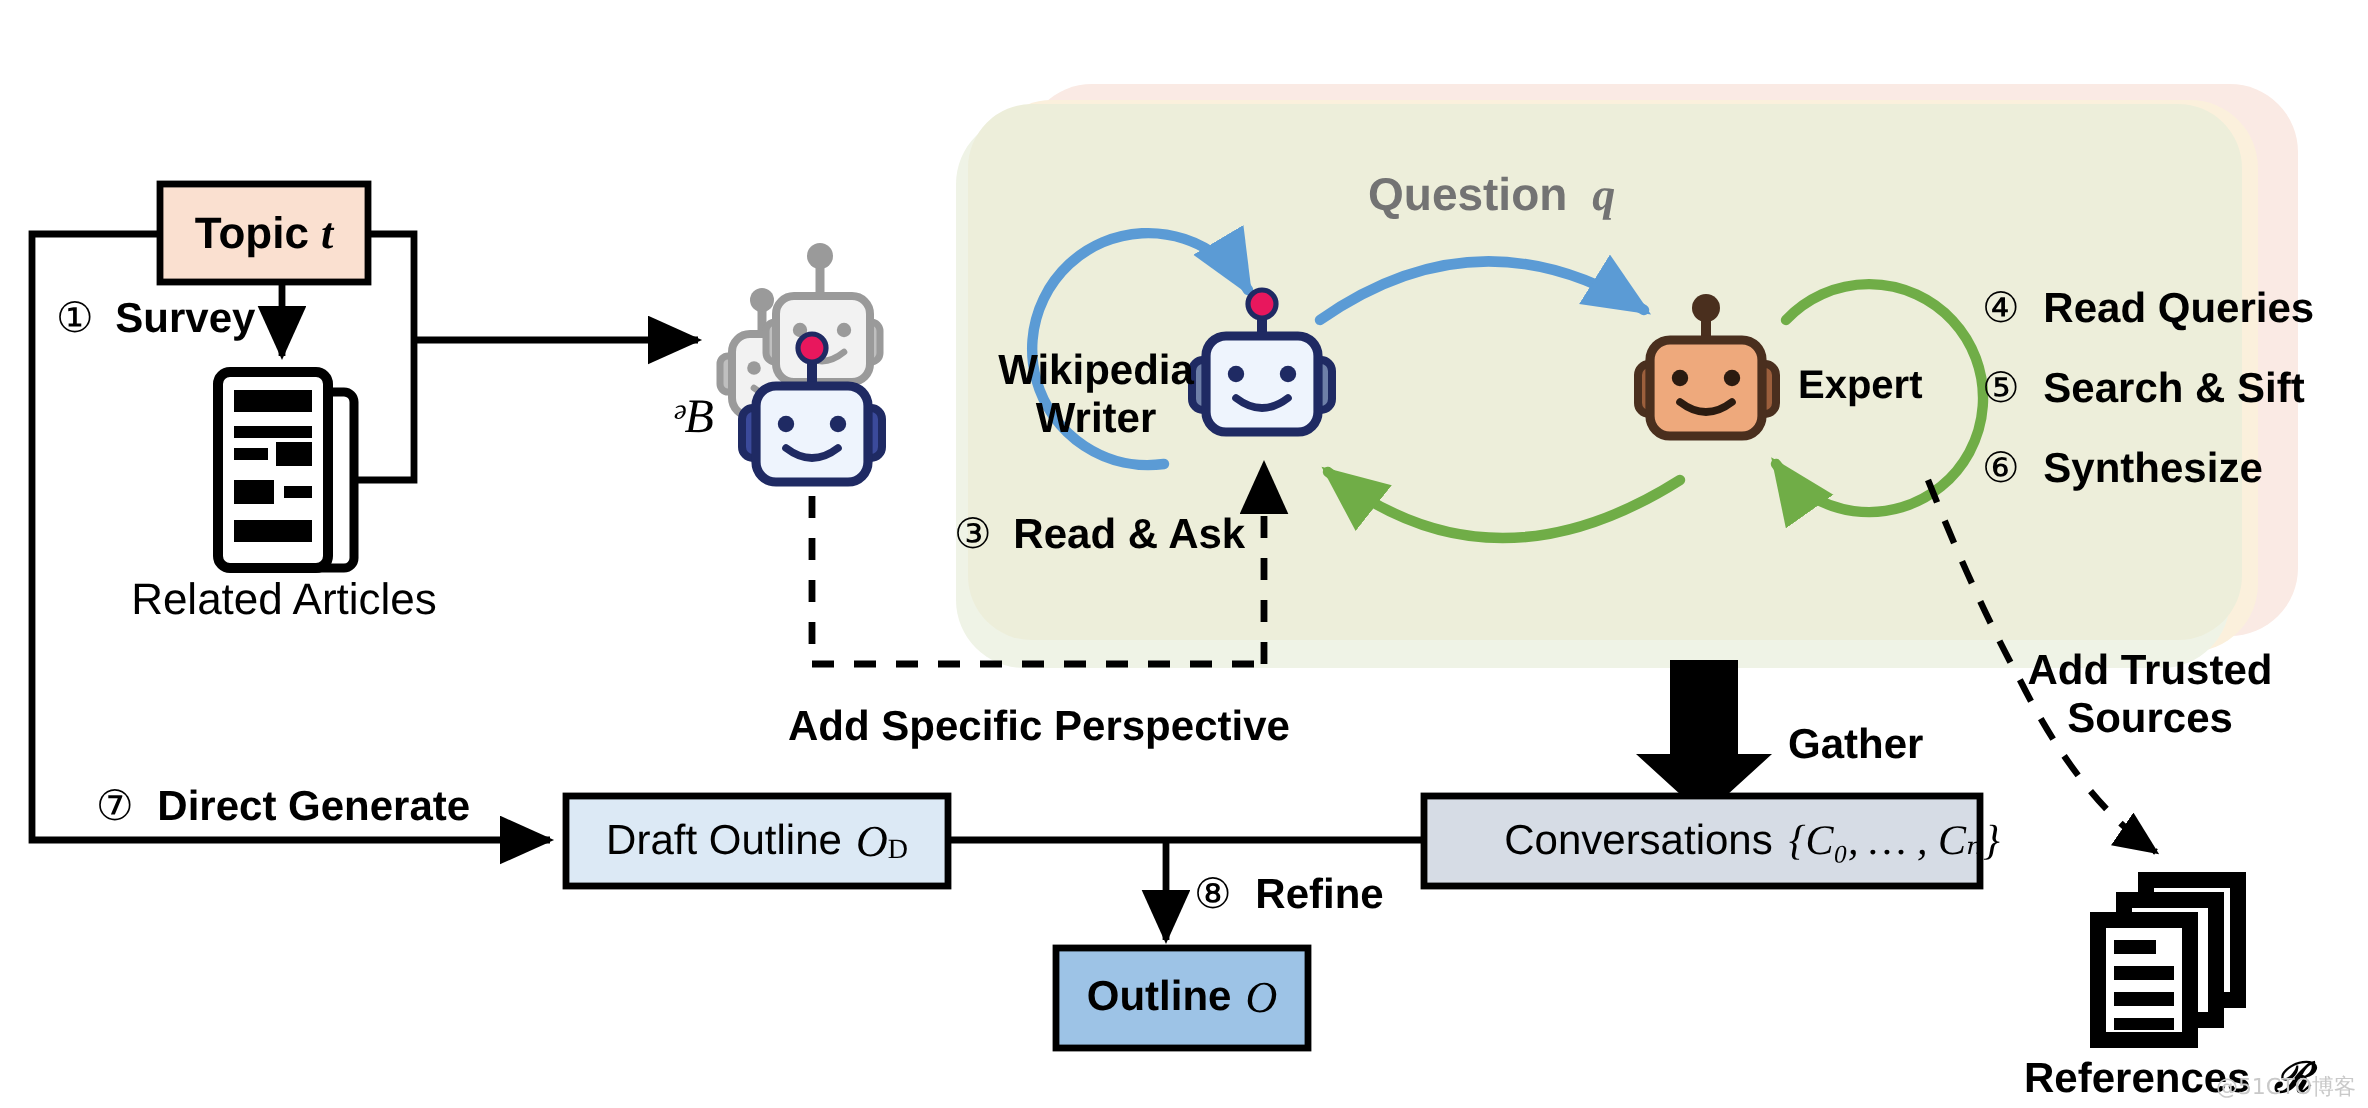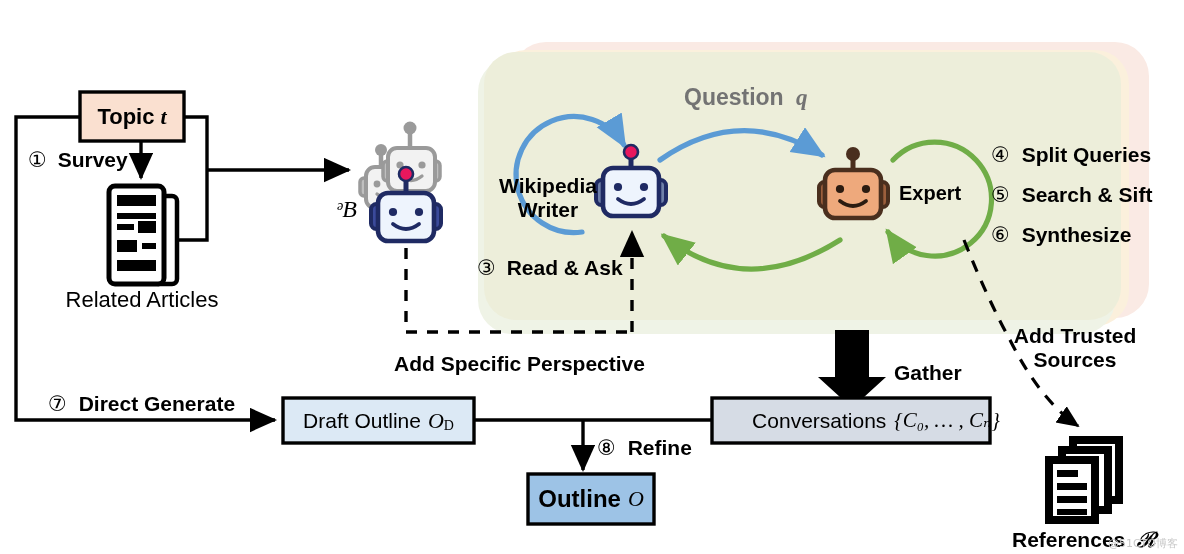--- a/index.html
+++ b/index.html
@@ -206,21 +206,21 @@
   <div class="lbl b" style="left:684px;top:85px;font-size:23px;color:#737373;">
     <span>Question</span>
     <span class="ser it" style="margin-left:6px;">q</span>
   </div>
 
 
   <div class="lbl b" style="left:899px;top:182px;font-size:20px;">Expert</div>
 
   <div class="lbl" style="left:991px;top:143px;font-size:21px;">
     <span>④</span>
-    <span class="b" style="margin-left:6px;">Split Queries</span>
+    <span class="b" style="margin-left:6px;">Read Queries</span>
   </div>
   <div class="lbl" style="left:991px;top:183px;font-size:21px;">
     <span>⑤</span>
     <span class="b" style="margin-left:6px;">Search &amp; Sift</span>
   </div>
   <div class="lbl" style="left:991px;top:223px;font-size:21px;">
     <span>⑥</span>
     <span class="b" style="margin-left:6px;">Synthesize</span>
   </div>
 
@@ -243,21 +243,21 @@
     <span class="ser it" style="font-size:22px;margin-left:7px;">O</span>
     <span class="ser" style="font-size:14px;align-self:flex-end;margin-bottom:9px;">D</span>
   </div>
 
   <div class="lbl" style="left:597px;top:436px;font-size:21px;">
     <span>⑧</span>
     <span class="b" style="margin-left:6px;">Refine</span>
   </div>
 
   <div class="boxtxt" style="left:528px;top:474px;width:126px;height:50px;">
-    <span class="b" style="font-size:24px;">Outline</span>
+    <span class="b" style="font-size:21px;">Outline</span>
     <span class="ser it" style="font-size:22px;margin-left:7px;">O</span>
   </div>
 
   <div class="boxtxt" style="left:736px;top:398px;width:280px;height:45px;border-radius:19px;">
     <span style="font-size:21px;">Conversations</span>
     <span class="ser it" style="font-size:21px;margin-left:8px;">{C₀, … , Cₙ}</span>
   </div>
 
   <div class="lbl b" style="left:1012px;top:528px;font-size:21px;">
     <span>References</span>

